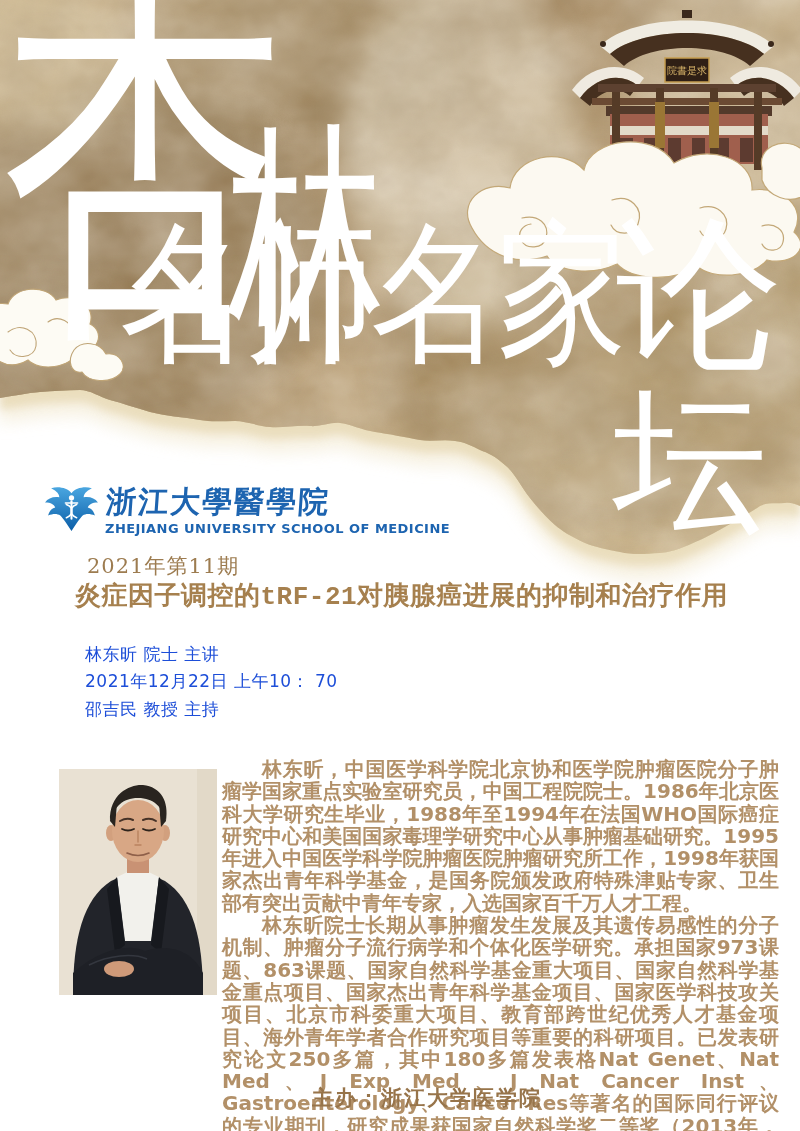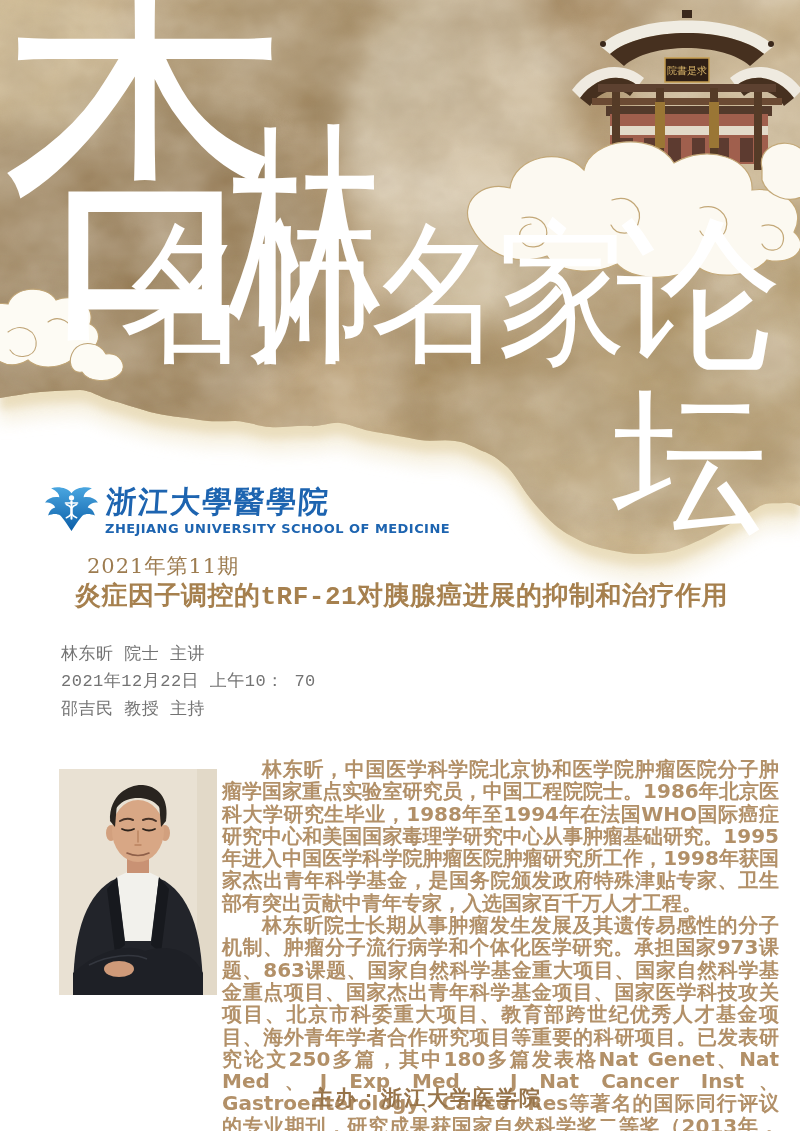--- a/index.html
+++ b/index.html
@@ -40,21 +40,21 @@
     position:absolute; left:87px; top:552px;
     font-family:"DejaVu Serif","Liberation Serif",serif;
     font-size:21px; color:#9d7c50; letter-spacing:1px;
   }
   .lecture-title {
     position:absolute; left:75px; top:578px; width:720px;
     font-family:Liberation Mono, monospace;
     font-size:26px; font-weight:bold; color:#a6804e; letter-spacing:0.5px;
     white-space:nowrap;
   }
-  .details { position:absolute; left:61px; top:641px; font-size:17px; color:#737373;font-family:Liberation Mono, monospace; }
+  .details { position:absolute; left:85px; top:641px; font-size:17px; color:#1d4ed8; }
   .details div { height:27.4px; line-height:27.4px; letter-spacing:0.5px; }
 
   
   .photo { position:absolute; left:59px; top:769px; width:158px; height:226px; }
   .bio {
     position:absolute; left:222px; top:758px; width:557px;
     font-size:20px; line-height:22.3px; color:#b29068;
     text-align:justify;
     font-weight:bold;
   }

